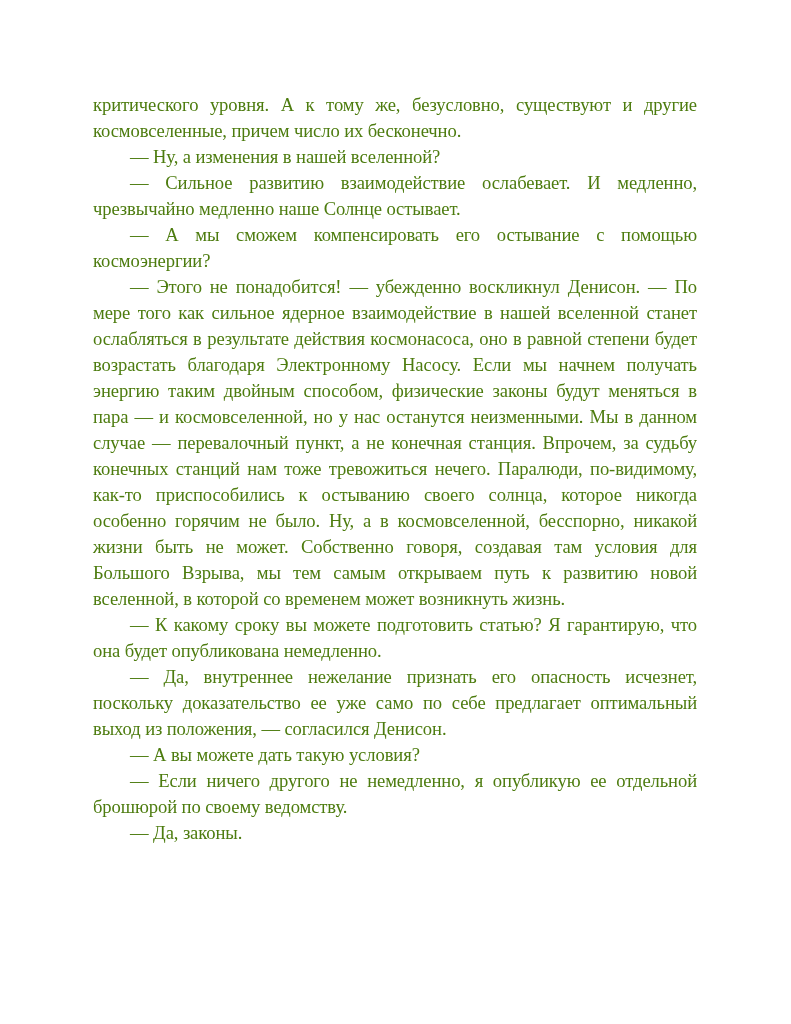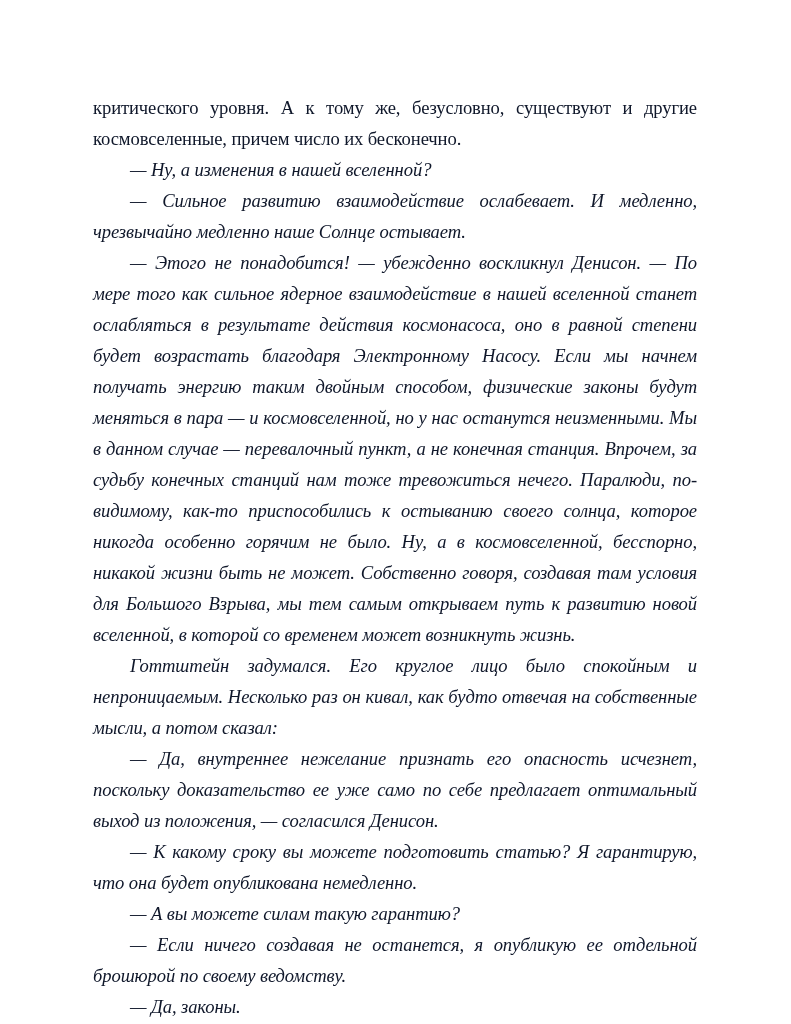--- a/index.html
+++ b/index.html
@@ -4,35 +4,35 @@
 <style>
   html, body { margin: 0; padding: 0; background: #ffffff; }
   body { width: 791px; height: 1024px; overflow: hidden; position: relative; }
   .page {
     position: absolute;
     left: 93px;
     top: 92px;
     width: 604px;
     font-family: "Liberation Serif", serif;
     font-size: 18.6px;
-    line-height: 31px;
-    color: #0f172a;
+    line-height: 26px;
+    color: #4d7c0f;
     text-align: justify;
     letter-spacing: -0.1px;
   }
   .page p { margin: 0; }
-  .page p.indent { text-indent: 37px; font-style: italic; }
+  .page p.indent { text-indent: 37px; }
 </style>
 </head>
 <body>
 
 <div class="page">
   <p class="">критического уровня. А к тому же, безусловно, существуют и другие космовселенные, причем число их бесконечно.</p>
   <p class="indent">— Ну, а изменения в нашей вселенной?</p>
   <p class="indent">— Сильное развитию взаимодействие ослабевает. И медленно, чрезвычайно медленно наше Солнце остывает.</p>
+  <p class="indent">— А мы сможем компенсировать его остывание с помощью космоэнергии?</p>
   <p class="indent">— Этого не понадобится! — убежденно воскликнул Денисон. — По мере того как сильное ядерное взаимодействие в нашей вселенной станет ослабляться в результате действия космонасоса, оно в равной степени будет возрастать благодаря Электронному Насосу. Если мы начнем получать энергию таким двойным способом, физические законы будут меняться в пара — и космовселенной, но у нас останутся неизменными. Мы в данном случае — перевалочный пункт, а не конечная станция. Впрочем, за судьбу конечных станций нам тоже тревожиться нечего. Паралюди, по-видимому, как-то приспособились к остыванию своего солнца, которое никогда особенно горячим не было. Ну, а в космовселенной, бесспорно, никакой жизни быть не может. Собственно говоря, создавая там условия для Большого Взрыва, мы тем самым открываем путь к развитию новой вселенной, в которой со временем может возникнуть жизнь.</p>
-  <p class="indent">Готтштейн задумался. Его круглое лицо было спокойным и непроницаемым. Несколько раз он кивал, как будто отвечая на собственные мысли, а потом сказал:</p>
+  <p class="indent">— К какому сроку вы можете подготовить статью? Я гарантирую, что она будет опубликована немедленно.</p>
   <p class="indent">— Да, внутреннее нежелание признать его опасность исчезнет, поскольку доказательство ее уже само по себе предлагает оптимальный выход из положения, — согласился Денисон.</p>
-  <p class="indent">— К какому сроку вы можете подготовить статью? Я гарантирую, что она будет опубликована немедленно.</p>
-  <p class="indent">— А вы можете силам такую гарантию?</p>
-  <p class="indent">— Если ничего создавая не останется, я опубликую ее отдельной брошюрой по своему ведомству.</p>
+  <p class="indent">— А вы можете дать такую условия?</p>
+  <p class="indent">— Если ничего другого не немедленно, я опубликую ее отдельной брошюрой по своему ведомству.</p>
   <p class="indent">— Да, законы.</p>
 </div>
 
 </body></html>

